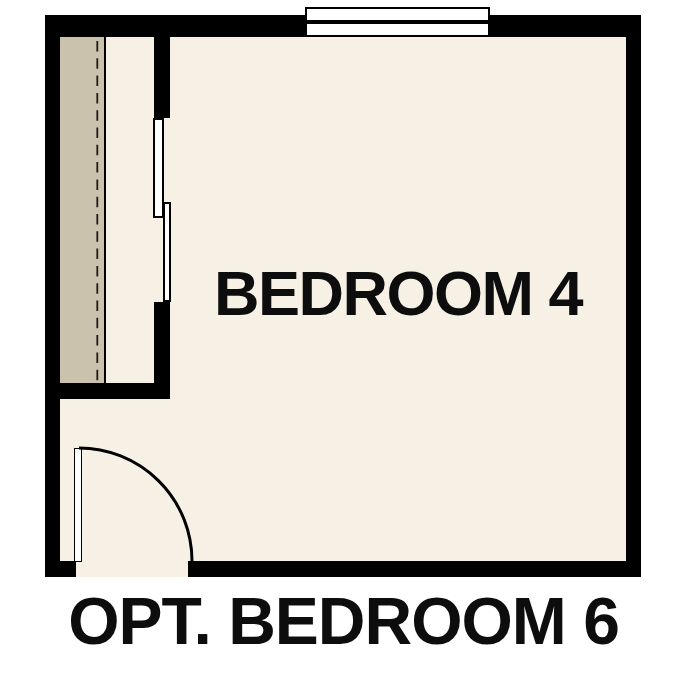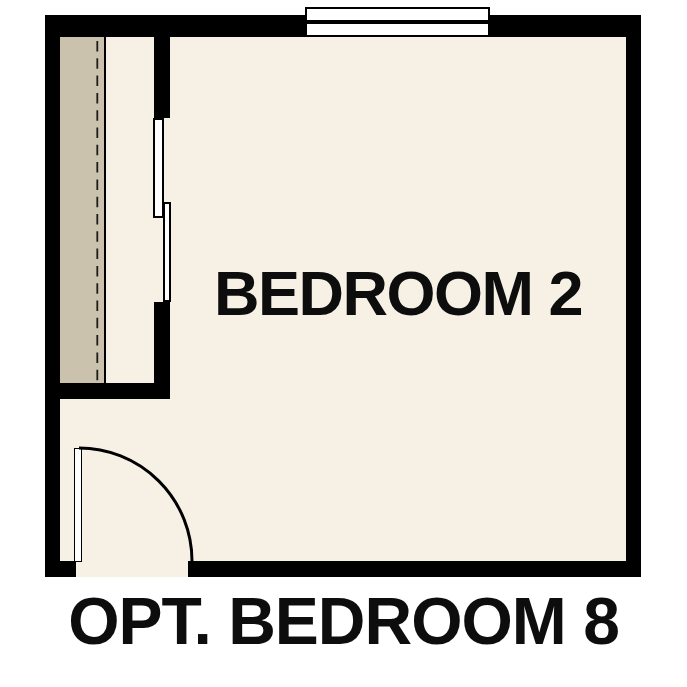--- a/index.html
+++ b/index.html
@@ -127,16 +127,16 @@
   </div>
 
   <div class="abs door-opening"></div>
   <div class="abs door-panel"></div>
 
   <svg class="abs plan-svg" viewBox="0 0 687 687" xmlns="http://www.w3.org/2000/svg">
     <line x1="97.3" y1="41" x2="97.3" y2="381" stroke="#1c1c1c" stroke-width="1.8" stroke-dasharray="10.5 6.8"></line>
     <path d="M 79 448 A 113 113 0 0 1 192 561" fill="none" stroke="#000000" stroke-width="3"></path>
   </svg>
 
-  <div class="abs room-label">BEDROOM 2</div>
-  <div class="abs plan-caption">OPT. BEDROOM 8</div>
+  <div class="abs room-label">BEDROOM 4</div>
+  <div class="abs plan-caption">OPT. BEDROOM 6</div>
 
 </div>
 
 </body></html>

